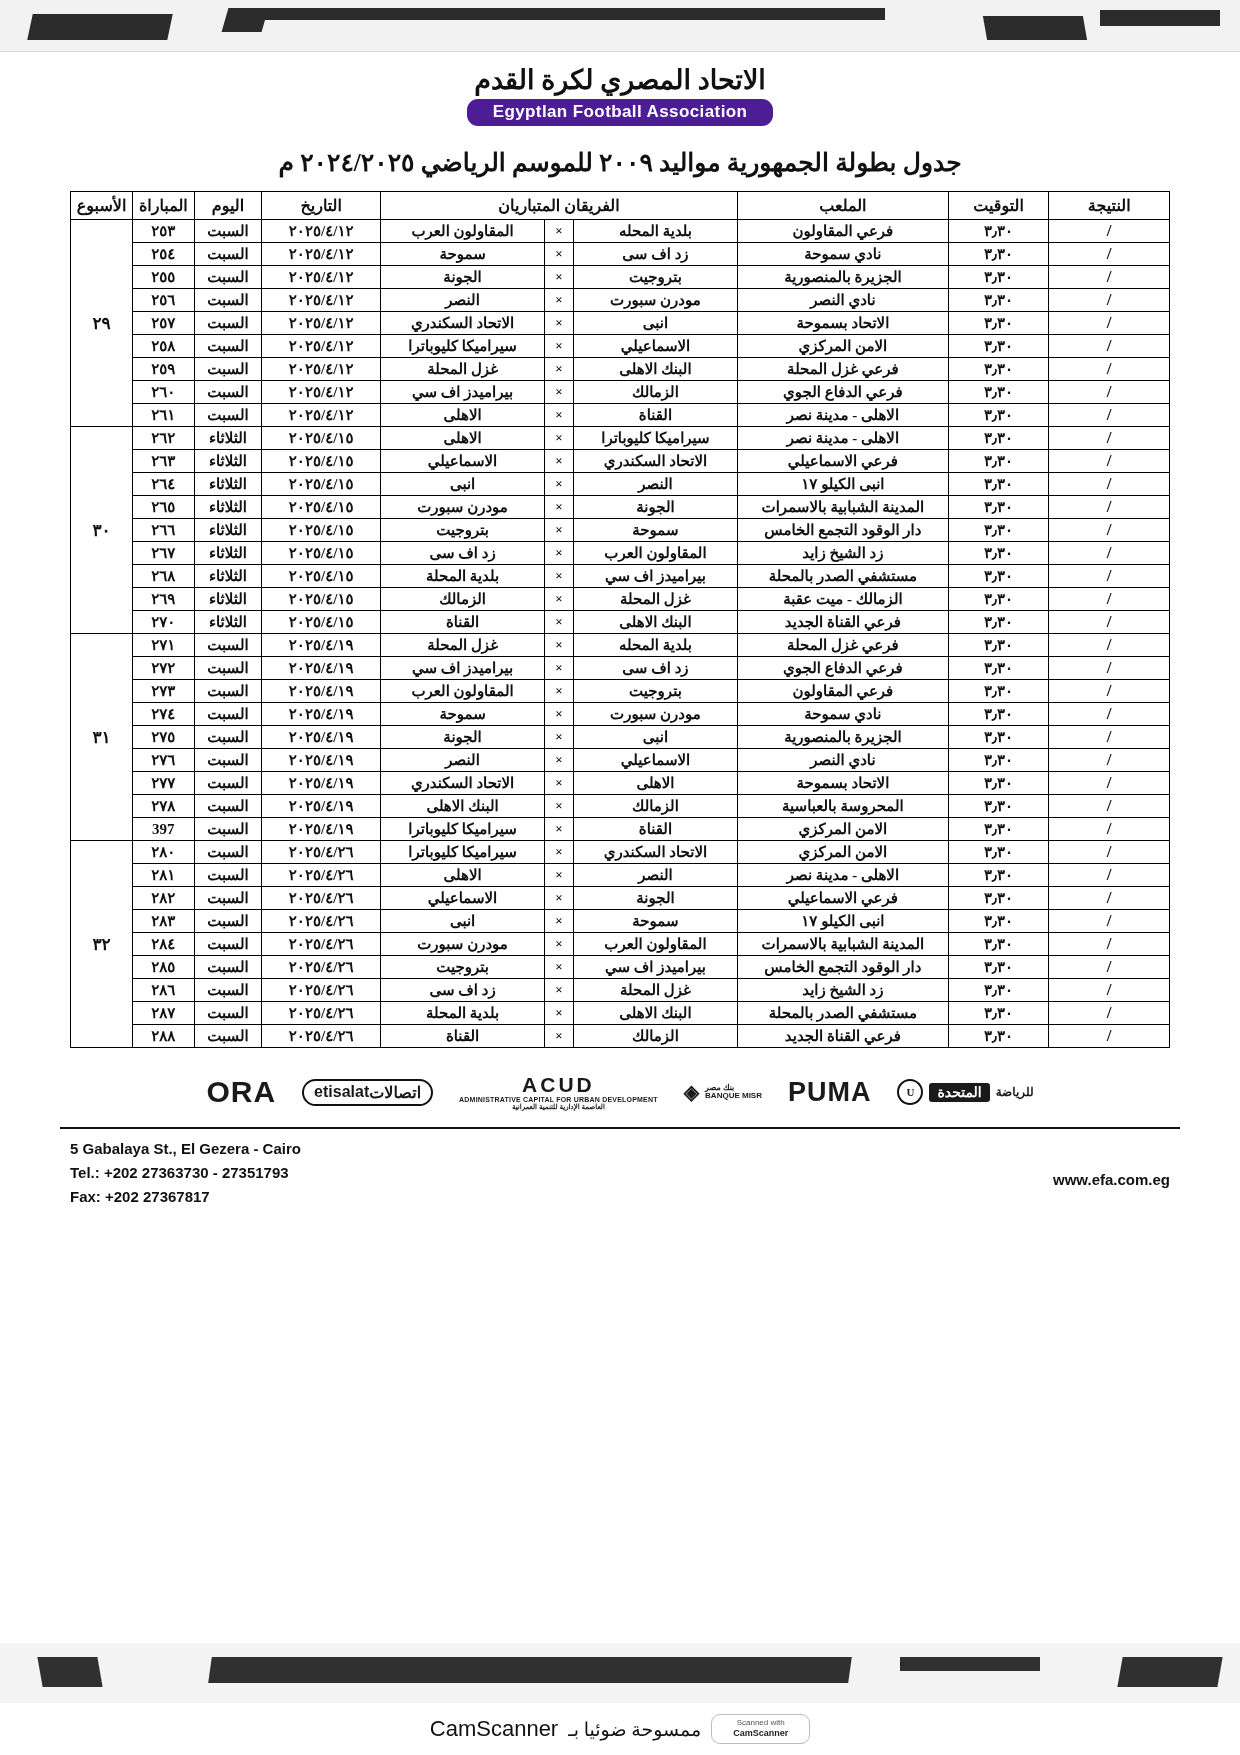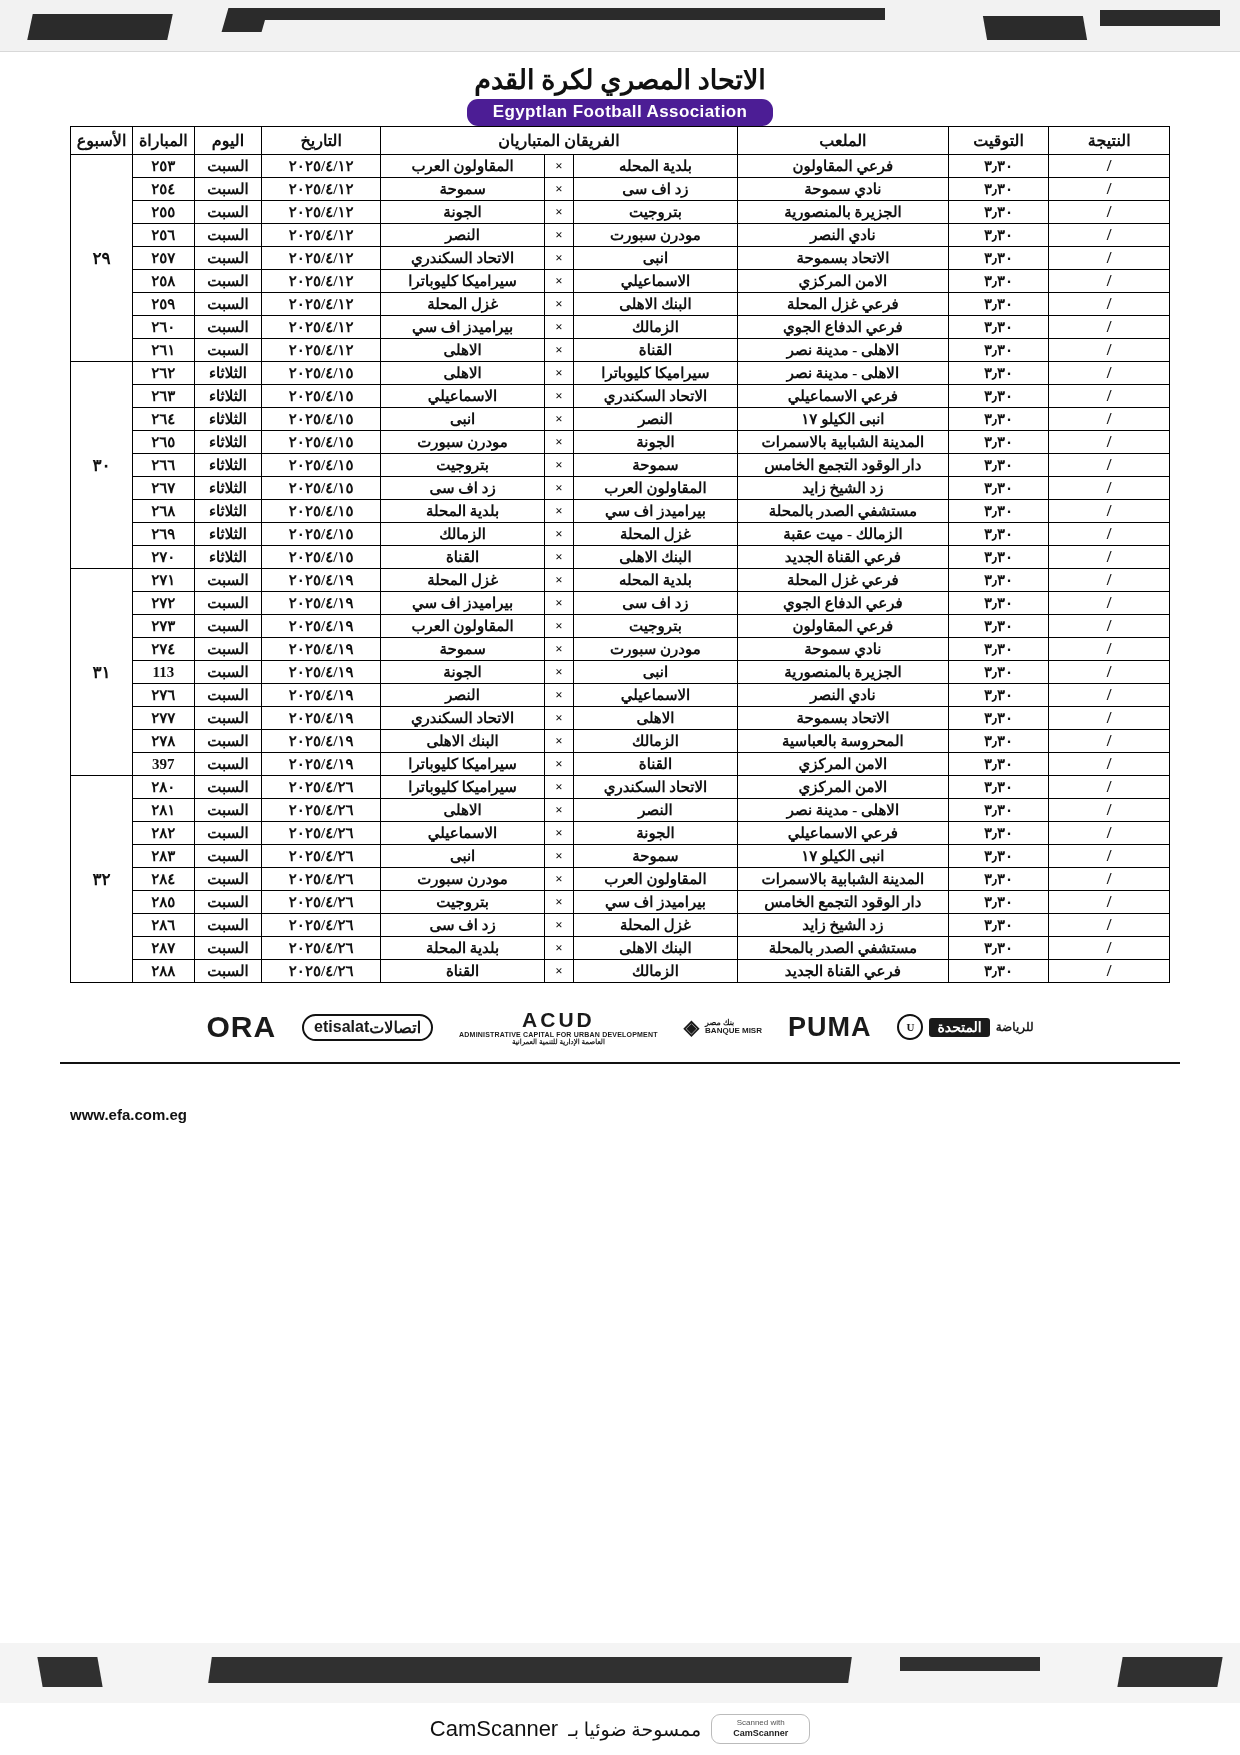--- a/index.html
+++ b/index.html
@@ -168,20 +168,21 @@
   <div class="blk" style="left:1100px;top:10px; width:120px; height:16px;"></div>
 </div>
 
 <div class="page">
 
   <div class="logo-wrap">
     <div class="fed-title-ar">الاتحاد المصري لكرة القدم</div>
     <div class="fed-title-en">Egyptlan Football Association</div>
   </div>
 
+  <div class="doc-title">جدول بطولة الجمهورية مواليد ٢٠٠٩ للموسم الرياضي ٢٠٢٤/٢٠٢٥ م</div>
 
   <div class="table-wrap">
     <table class="sched">
       <thead>
         <tr>
           <th class="c-res">النتيجة</th>
           <th class="c-time">التوقيت</th>
           <th class="c-stad">الملعب</th>
           <th class="c-teams" colspan="3">الفريقان المتباريان</th>
           <th class="c-date">التاريخ</th>
@@ -438,21 +439,21 @@
           </tr>
           <tr>
             <td class="c-res res-slash">/</td>
             <td class="c-time">٣٫٣٠</td>
             <td class="c-stad">الجزيرة بالمنصورية</td>
             <td class="c-teamB">انبى</td>
             <td class="c-x">×</td>
             <td class="c-teamA">الجونة</td>
             <td class="c-date">٢٠٢٥/٤/١٩</td>
             <td class="c-day">السبت</td>
-            <td class="c-match">113</td>
+            <td class="c-match">٢٧٥</td>
           </tr>
           <tr>
             <td class="c-res res-slash">/</td>
             <td class="c-time">٣٫٣٠</td>
             <td class="c-stad">نادي النصر</td>
             <td class="c-teamB">الاسماعيلي</td>
             <td class="c-x">×</td>
             <td class="c-teamA">النصر</td>
             <td class="c-date">٢٠٢٥/٤/١٩</td>
             <td class="c-day">السبت</td>
@@ -617,20 +618,25 @@
     <div class="sp sp-united">
       <span class="sp-logo-circle">U</span>
       <span class="badge">المتحدة</span>
       <span class="sub">للرياضة</span>
     </div>
   </div>
 
   <div class="footer-rule"></div>
 
   <div class="footer">
+    <div class="f-left">
+      <div>5 Gabalaya St., El Gezera - Cairo</div>
+      <div>Tel.: +202 27363730 - 27351793</div>
+      <div>Fax: +202 27367817</div>
+    </div>
     <div class="f-mid">www.efa.com.eg</div>
   </div>
 </div>
 
 <div class="scan-bottom">
   <div class="blk" style="left:40px;  top:14px; width:60px;  height:30px; transform:skewX(10deg);"></div>
   <div class="blk" style="left:210px; top:14px; width:640px; height:26px; transform:skewX(-8deg);"></div>
   <div class="blk" style="left:900px; top:14px; width:140px; height:14px;"></div>
   <div class="blk" style="left:1120px;top:14px; width:100px; height:30px; transform:skewX(-10deg);"></div>
 </div>

